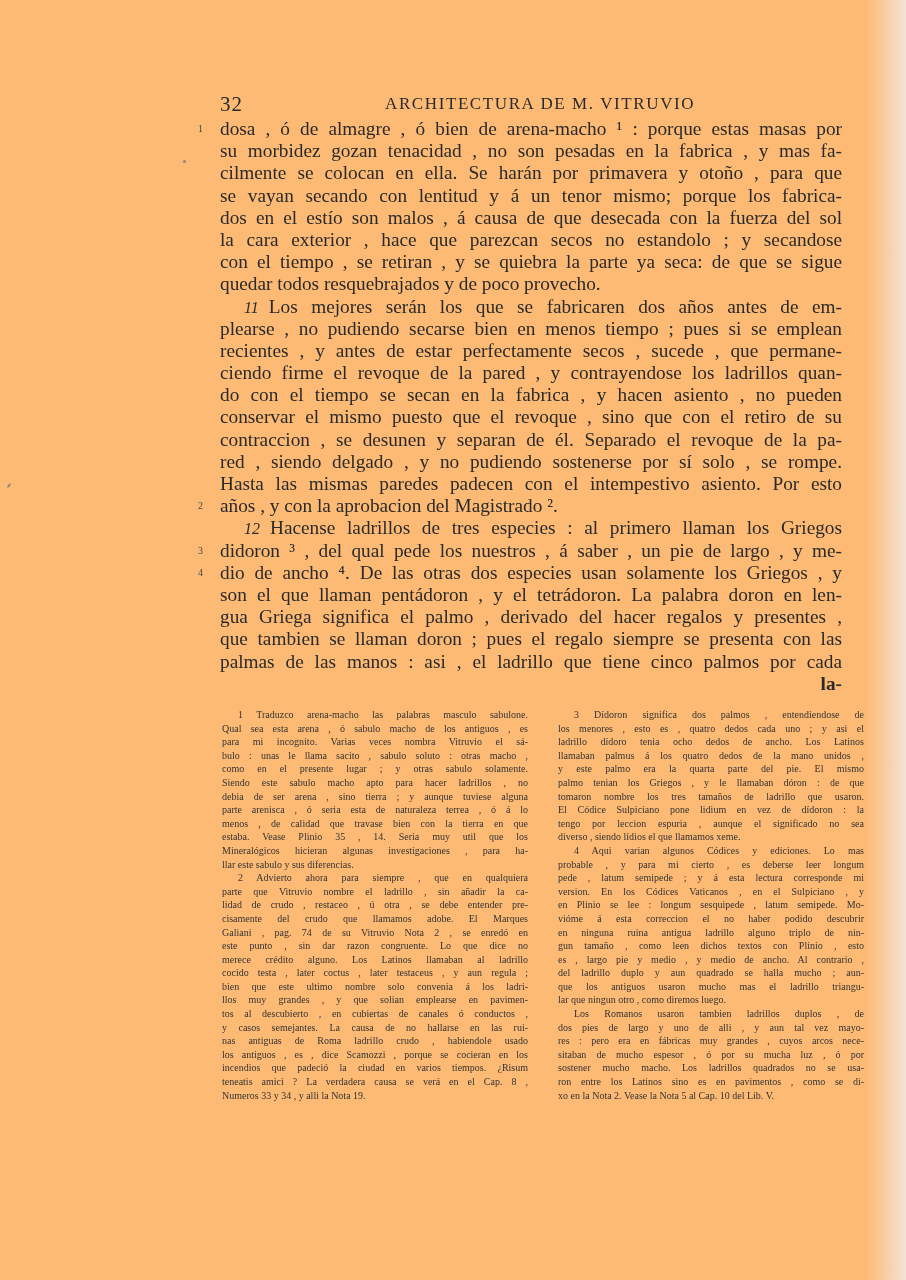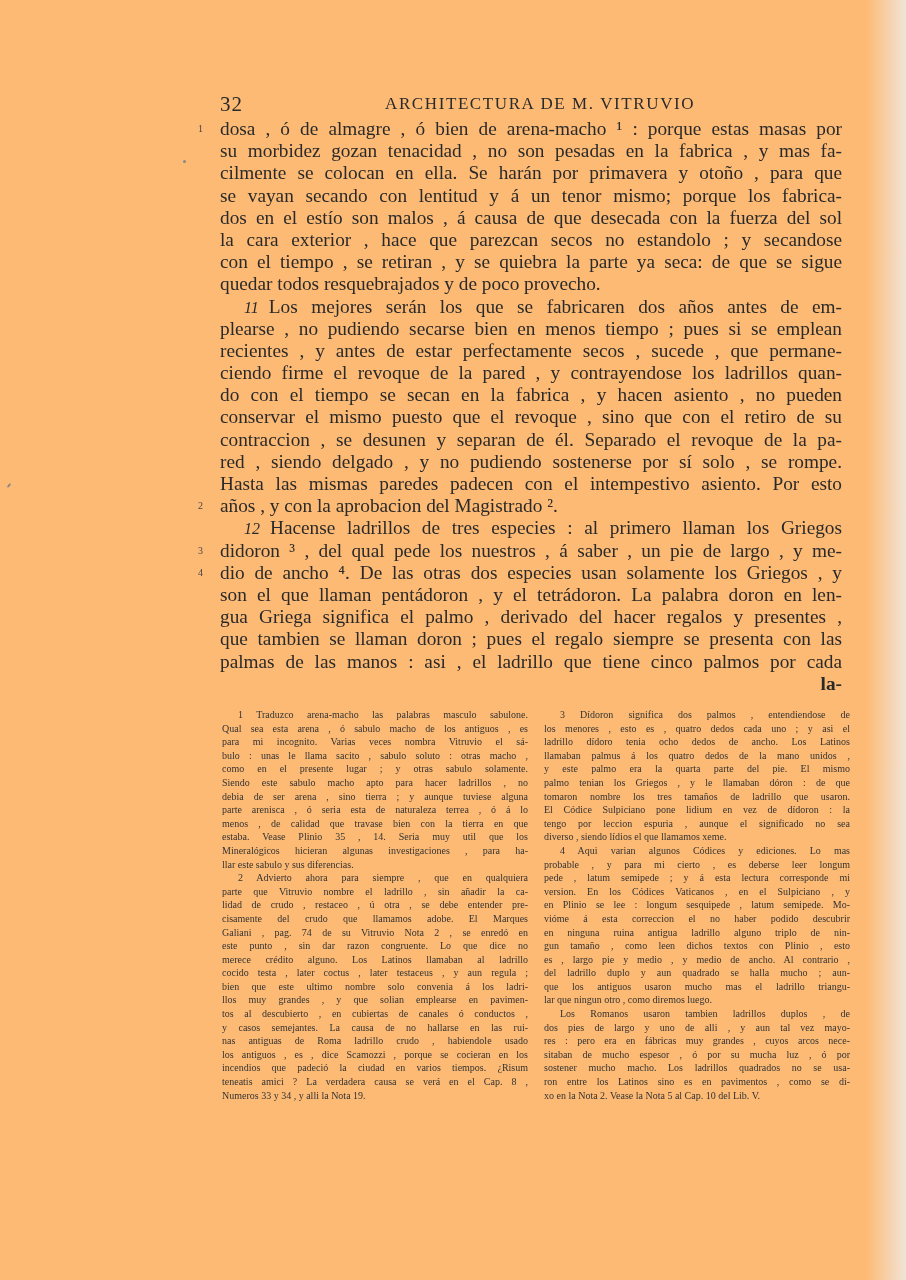--- a/index.html
+++ b/index.html
@@ -87,21 +87,21 @@
     position: absolute;
     left: 222px; top: 708px;
     width: 628px;
   }
   .fn-col {
     position: absolute;
     top: 0;
     width: 306px;
   }
   .fn-col.left { left: 0; }
-  .fn-col.right { left: 322px; }
+  .fn-col.right { left: 336px; }
   .fn-line {
     height: 13.6px;
     line-height: 13.6px;
     font-size: 10px;
     white-space: nowrap;
     text-align: justify;
     text-align-last: justify;
     color: #333;
   }
   .fn-line.last { text-align-last: left; }

